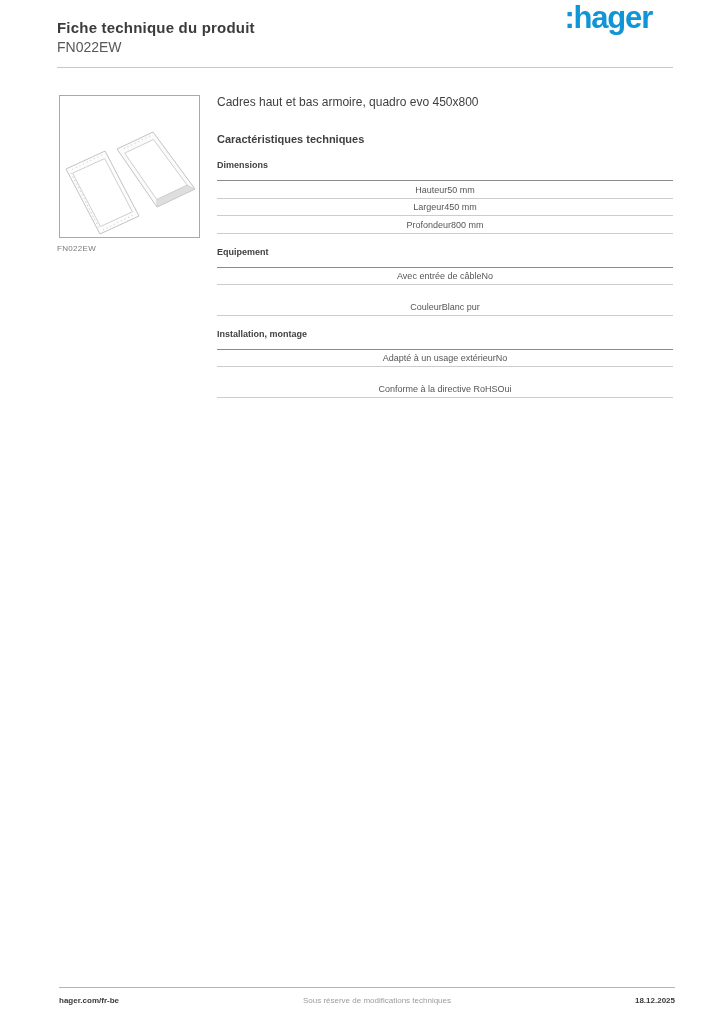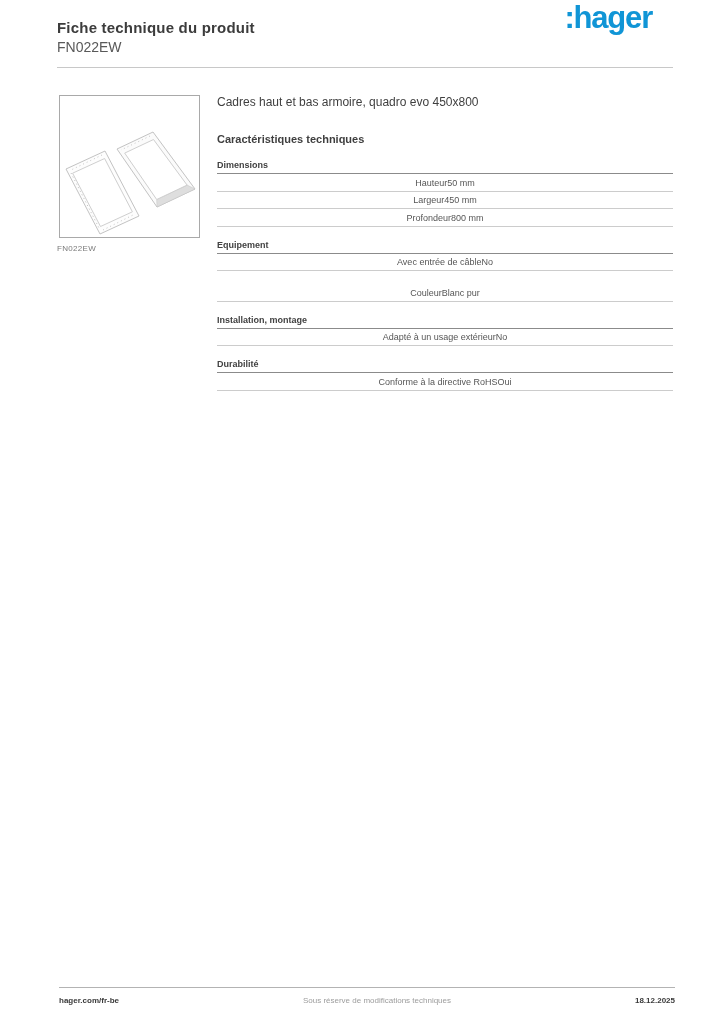--- a/index.html
+++ b/index.html
@@ -30,21 +30,21 @@
 
   
   .right-col { position:absolute; left:217px; top:95px; width:456px; }
   .product-name { font-size:12px; font-weight:normal; color:#3f3f3f; }
   .char-heading { font-size:11px; font-weight:bold; color:#3f3f3f; margin-top:24px; }
   .sections { margin-top:15px; }
   .spec-section { margin-top:13px; }
   .spec-section:first-child { margin-top:0; }
   .spec-section-title {
     font-size:9px; font-weight:bold; color:#424242;
-    padding-bottom:3px; border-bottom:1px solid #8b8b8b;
+    padding-bottom:10px; border-bottom:1px solid #8b8b8b;
   }
   .spec-row {
     display:flex; justify-content:center; align-items:baseline;
     padding:3.5px 0 3px 0; border-bottom:1px solid #cccccc;
     font-size:9px; color:#565656;
   }
   .spec-value { text-align:right; white-space:nowrap; }
 
   
   .page-footer {
@@ -123,21 +123,20 @@
           </div>
         </div>
         <div class="spec-section">
           <div class="spec-section-title">Installation, montage</div>
           <div class="spec-row">
             <span class="spec-label">Adapté à un usage extérieur</span>
             <span class="spec-value">No</span>
           </div>
         </div>
         <div class="spec-section">
-          <div class="spec-section-title">Durabilité</div>
           <div class="spec-row">
             <span class="spec-label">Conforme à la directive RoHS</span>
             <span class="spec-value">Oui</span>
           </div>
         </div>
       </div>
   </section>
 
   <footer class="page-footer">
     <span class="footer-left">hager.com/fr-be</span>

